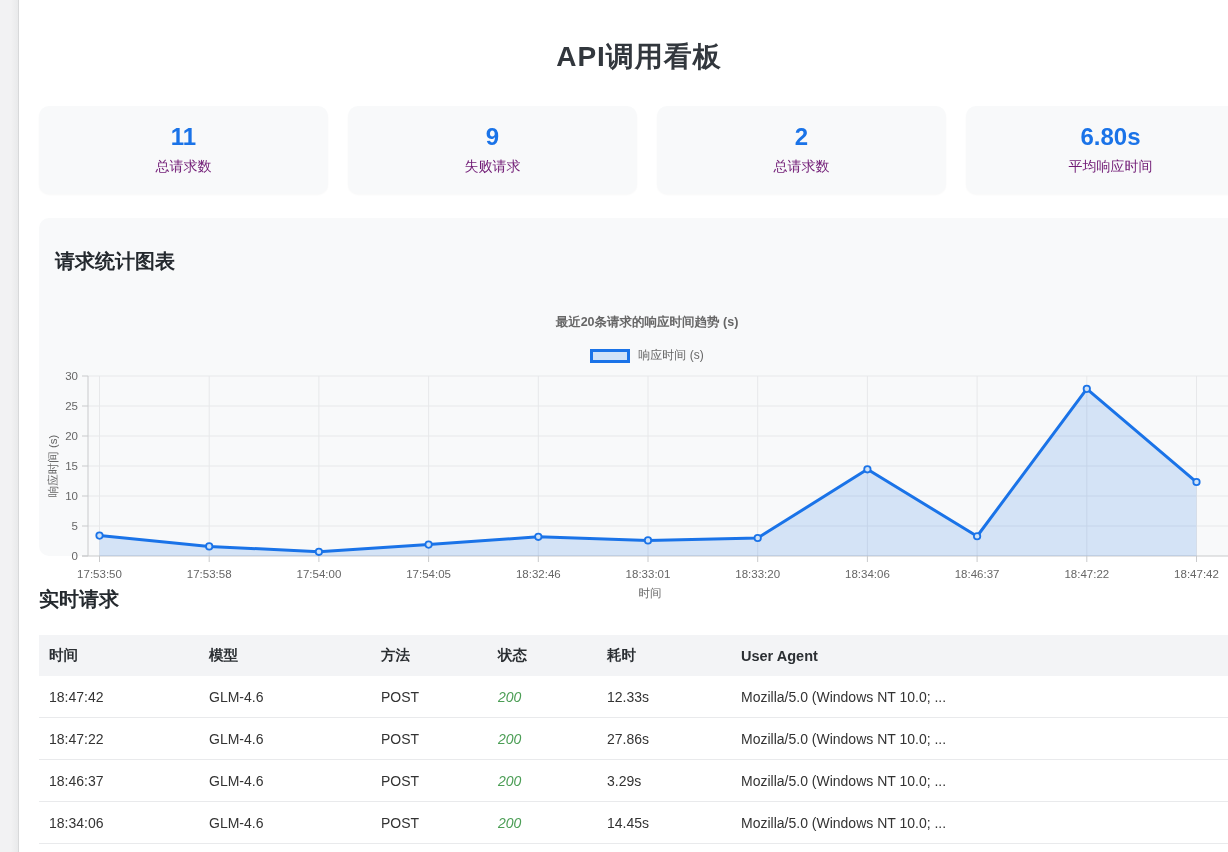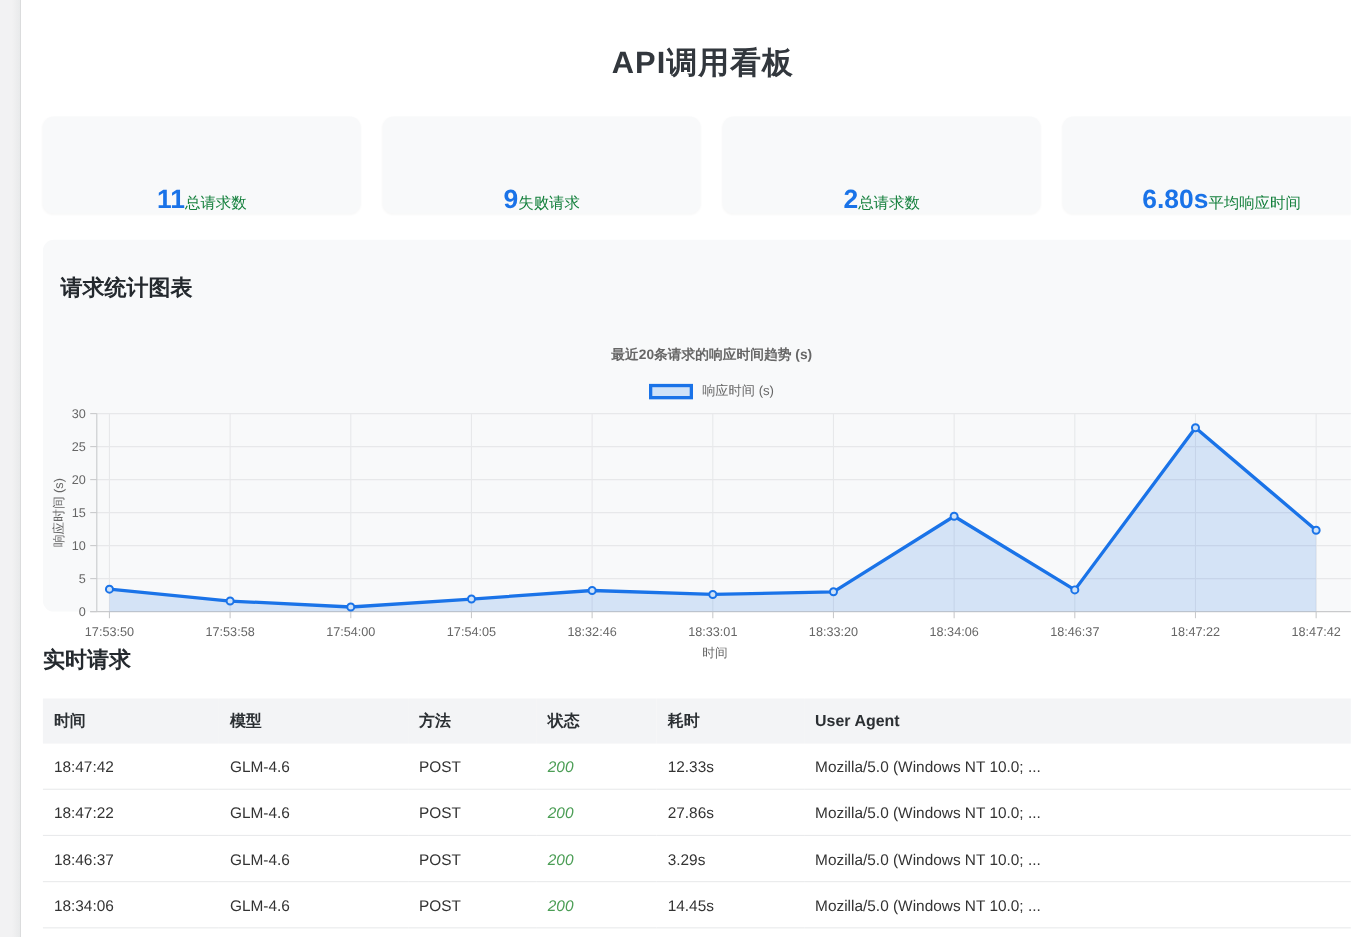--- a/index.html
+++ b/index.html
@@ -17,25 +17,25 @@
     position:absolute;left:19px;top:0;width:1240px;height:852px;
   }
   h1.page-title{
     margin:0;padding:38px 0 0 0;text-align:center;
     font-size:28px;font-weight:bold;color:#32373d;letter-spacing:1px;
   }
   
   .stats-row{display:flex;gap:20px;margin:30px 0 0 20px;}
   .stat-card{
     width:289px;height:88px;background:#f8f9fa;border-radius:10px;
-    display:flex;flex-direction:row;align-items:flex-end;justify-content:center;
+    display:flex;flex-direction:column;align-items:center;justify-content:center;
     box-shadow:0 1px 2px rgba(0,0,0,0.03);flex:0 0 auto;
   }
   .stat-value{font-size:24px;font-weight:bold;color:#1a73e8;line-height:1;}
-  .stat-label{font-size:14px;color:#15803d;margin-top:9px;}
+  .stat-label{font-size:14px;color:#701a75;margin-top:9px;}
   
   .chart-card{
     position:relative;margin:24px 0 0 20px;width:1216px;height:338px;
     background:#f8f9fa;border-radius:10px;
   }
   .chart-card h2{
     margin:0;padding:30px 0 0 16px;font-size:20px;font-weight:bold;color:#24292e;
   }
   .chart-title{
     position:absolute;top:96px;left:0;width:100%;text-align:center;

